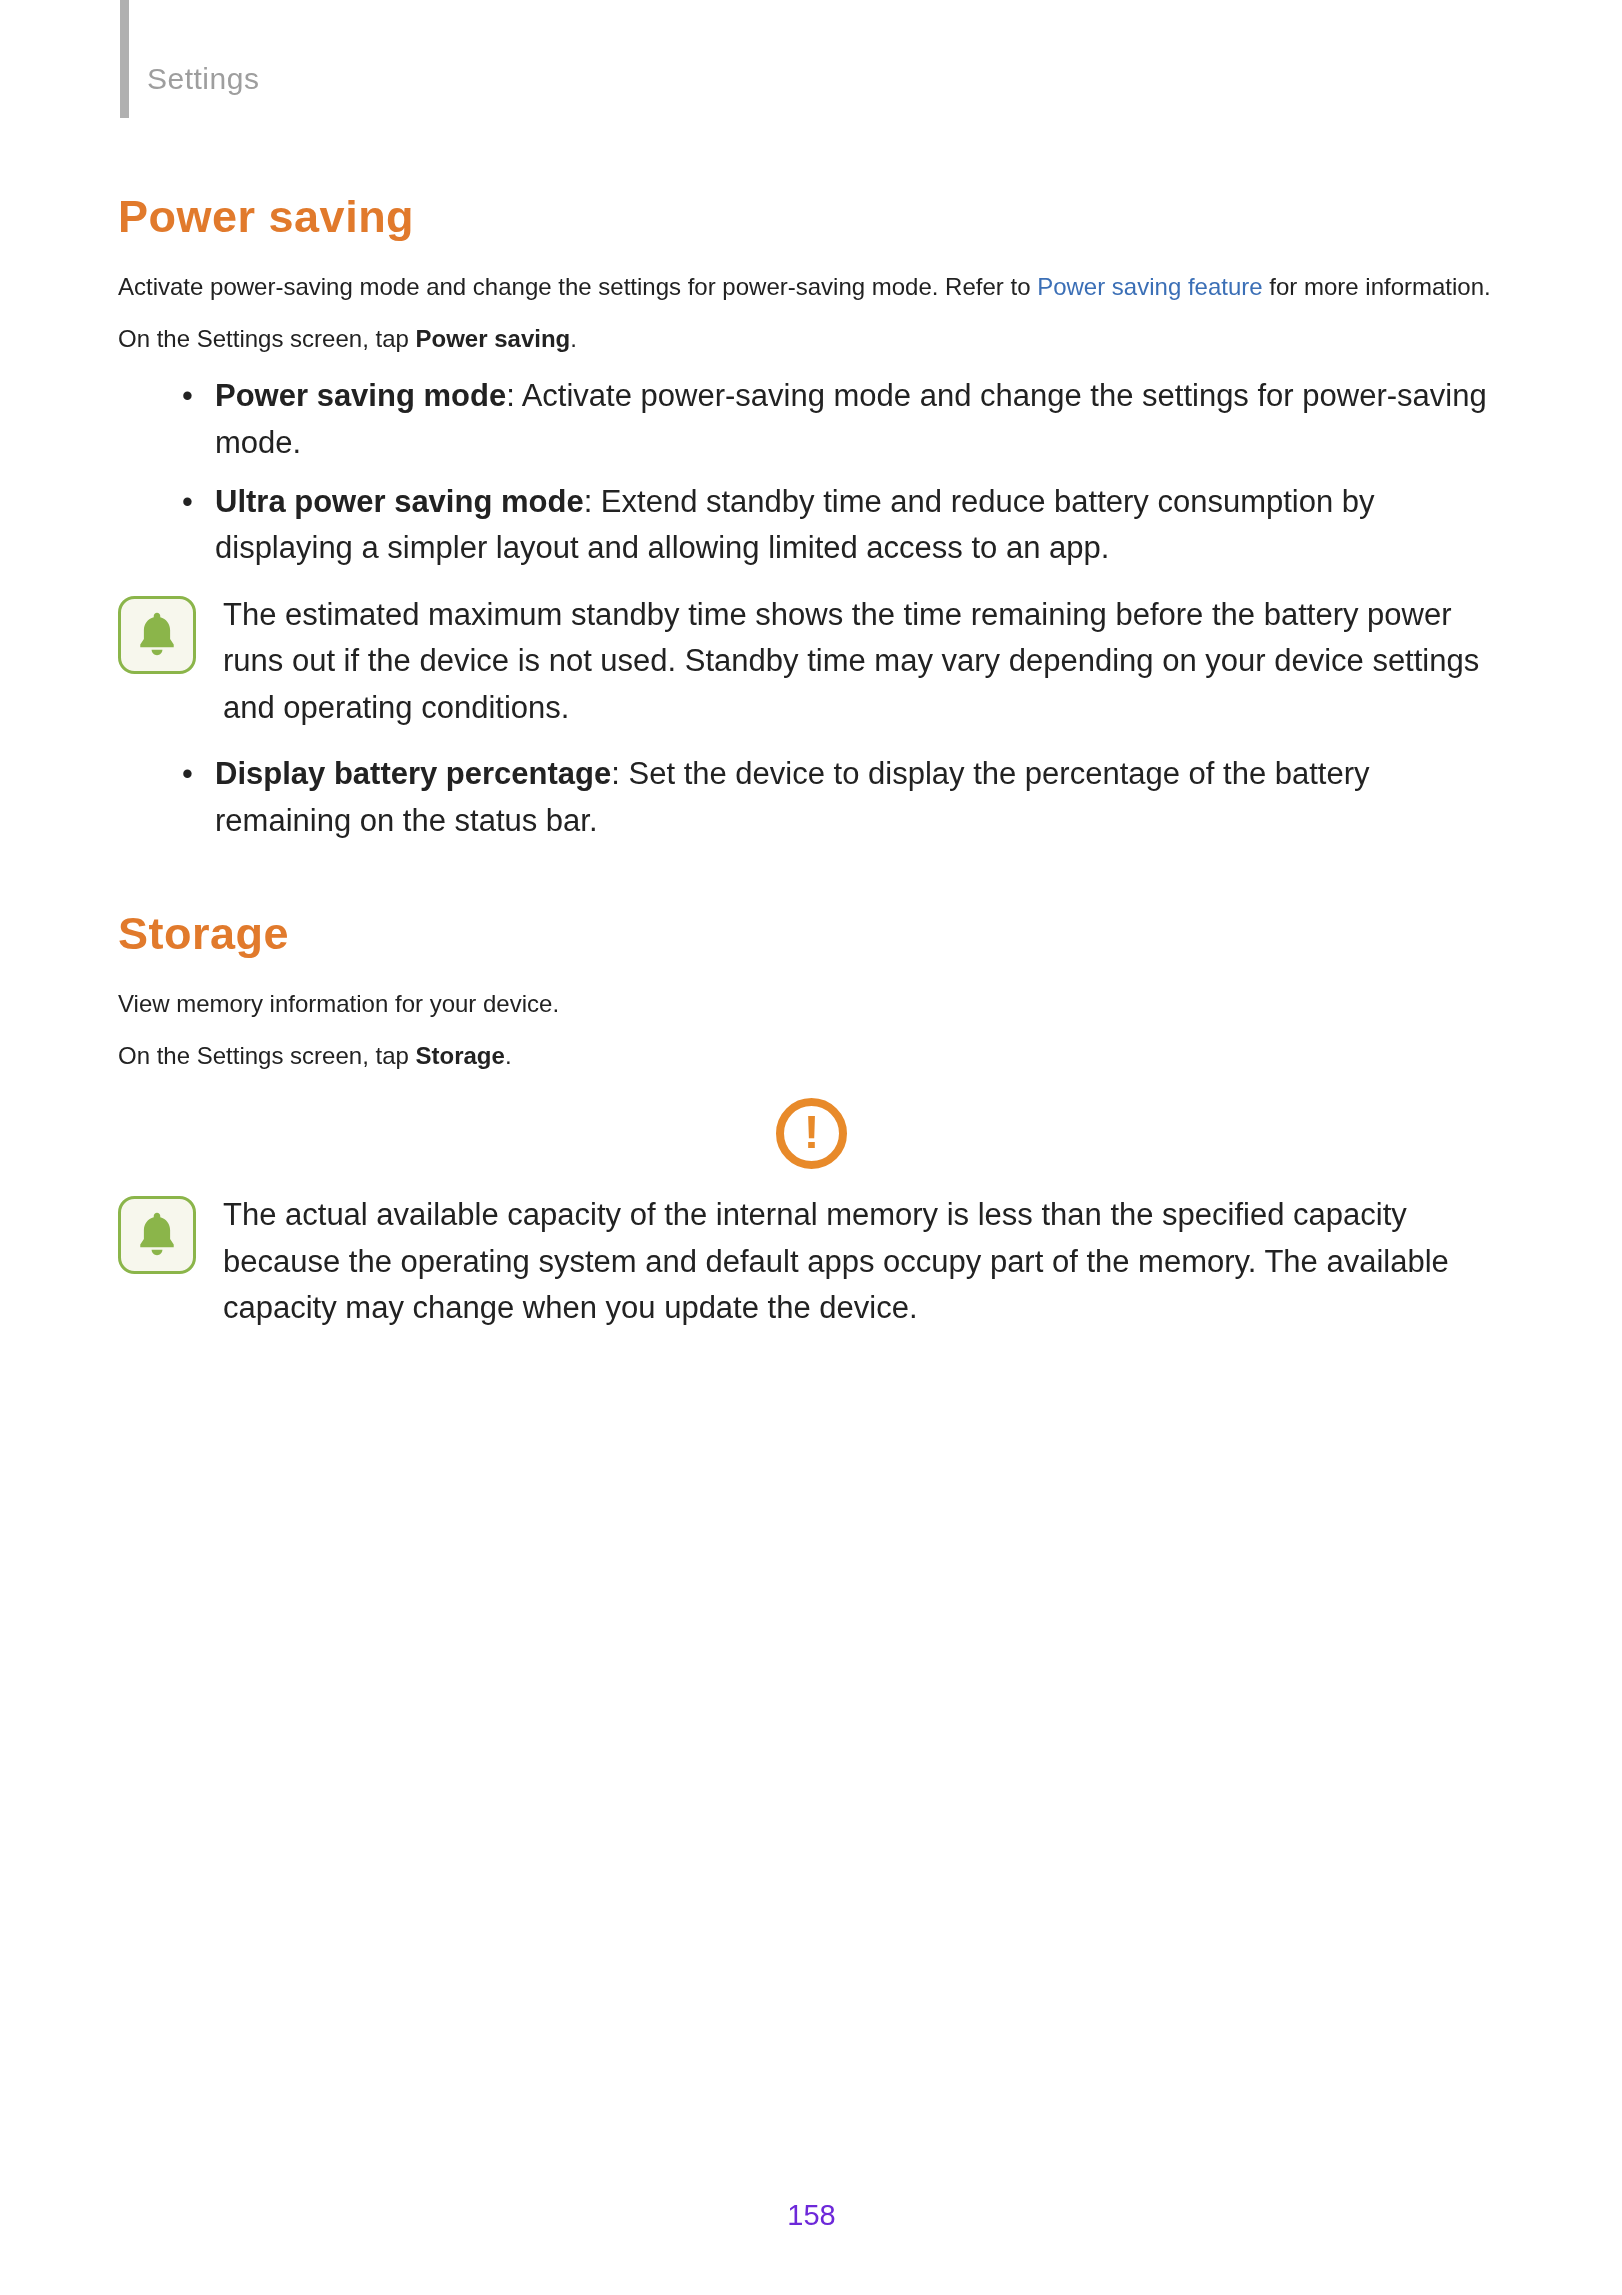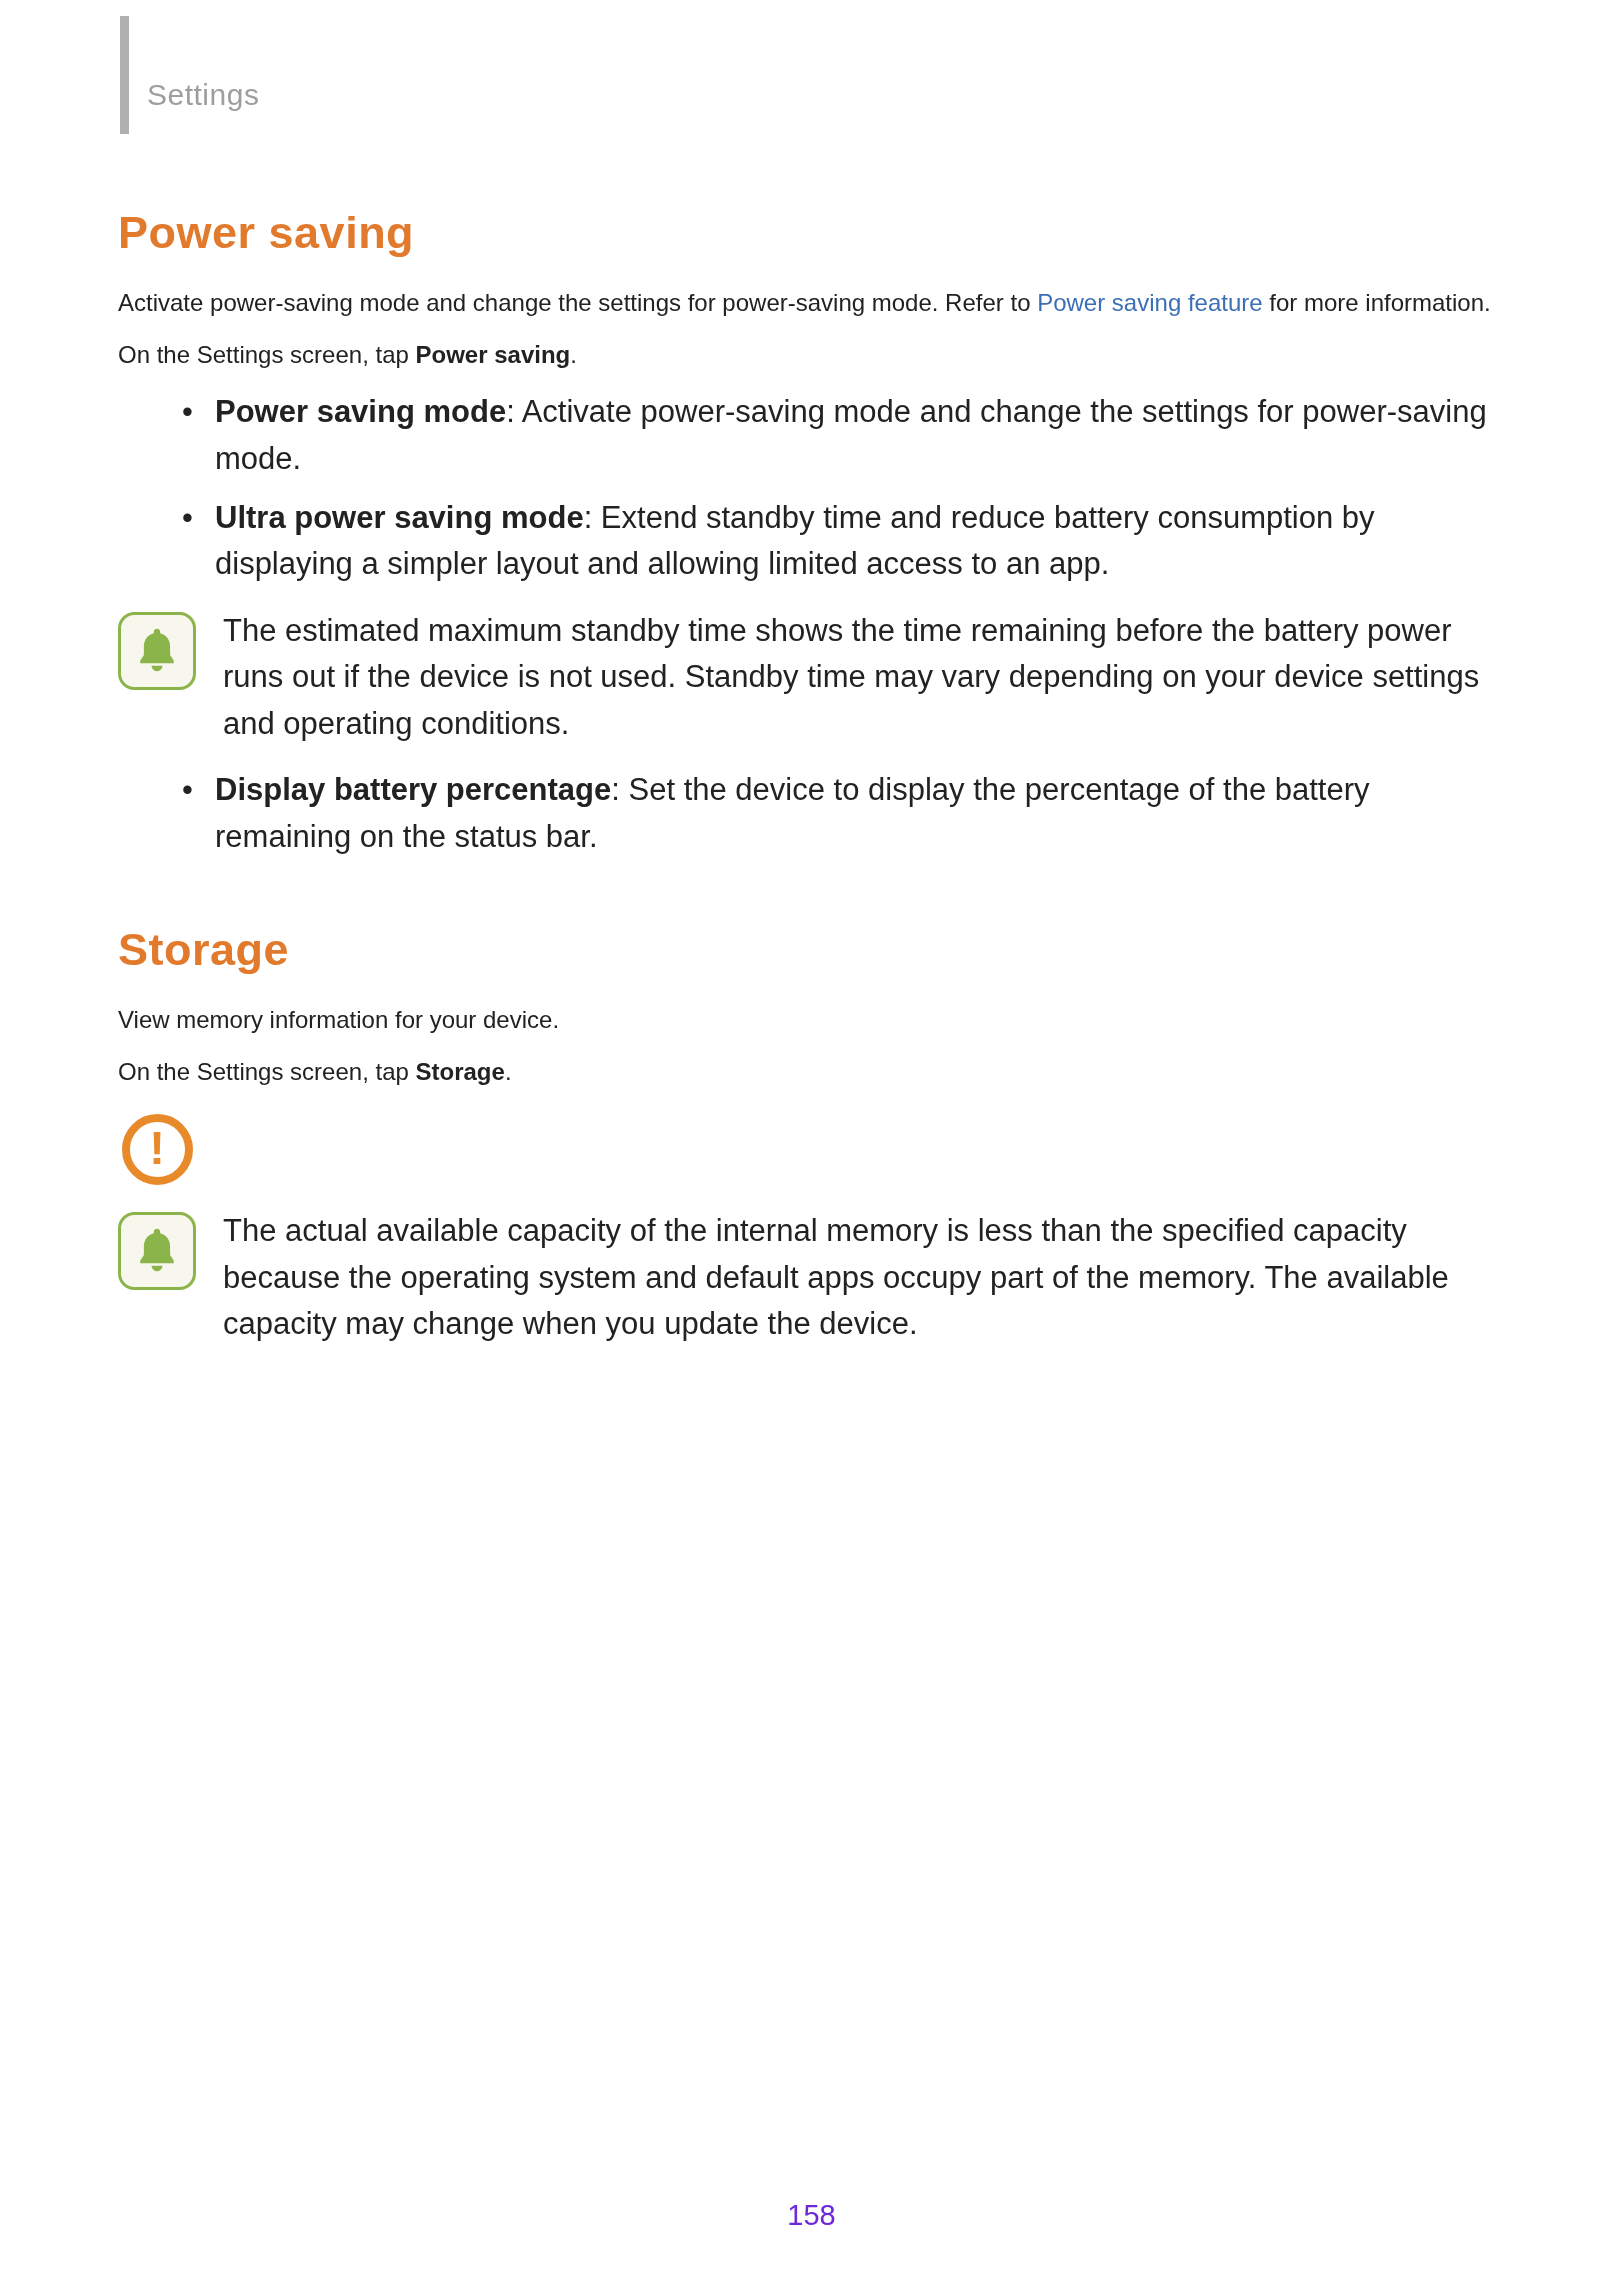--- a/index.html
+++ b/index.html
@@ -11,21 +11,20 @@
       color: #222;
       position: relative;
     }
     .page {
       padding: 55px 118px 0 118px;
     }
     .tab-bar {
       position: relative;
       height: 36px;
       margin-bottom: 100px;
-      margin-top: 16px;
     }
     .tab-mark {
       position: absolute;
       left: 1.8px;
       top: -55px;
       width: 9px;
       height: 118px;
       background: #b0b0b0;
     }
     .breadcrumb {
@@ -68,20 +67,21 @@
       left: 0;
       top: 0;
       font-size: 31px;
       color: #222;
     }
     .callout {
       display: flex;
       align-items: flex-start;
       gap: 27px;
       margin: 9px 0 20px 0;
+      justify-content: center;
     }
     .callout .icon-box {
       flex: 0 0 78px;
       height: 78px;
       border-radius: 16.4px;
       display: flex;
       align-items: center;
       justify-content: center;
       margin-top: 3.6px;
     }

